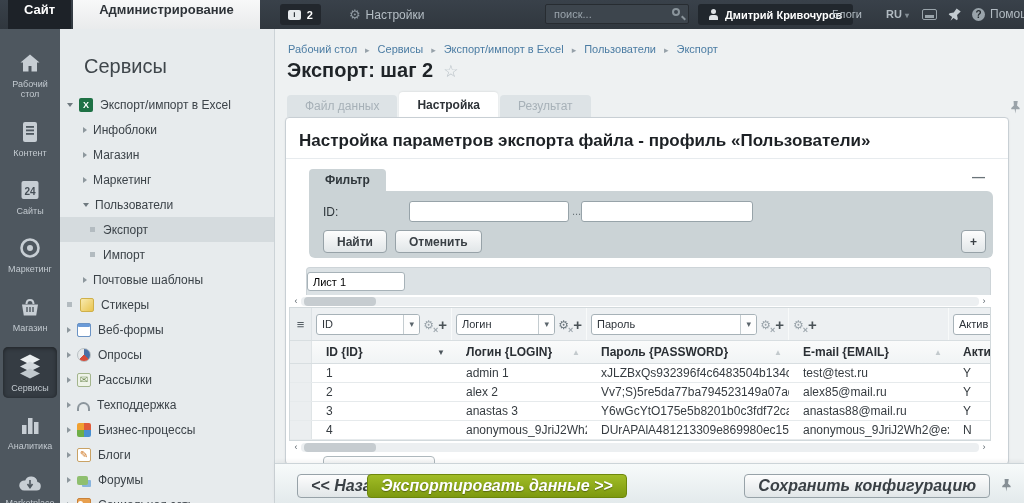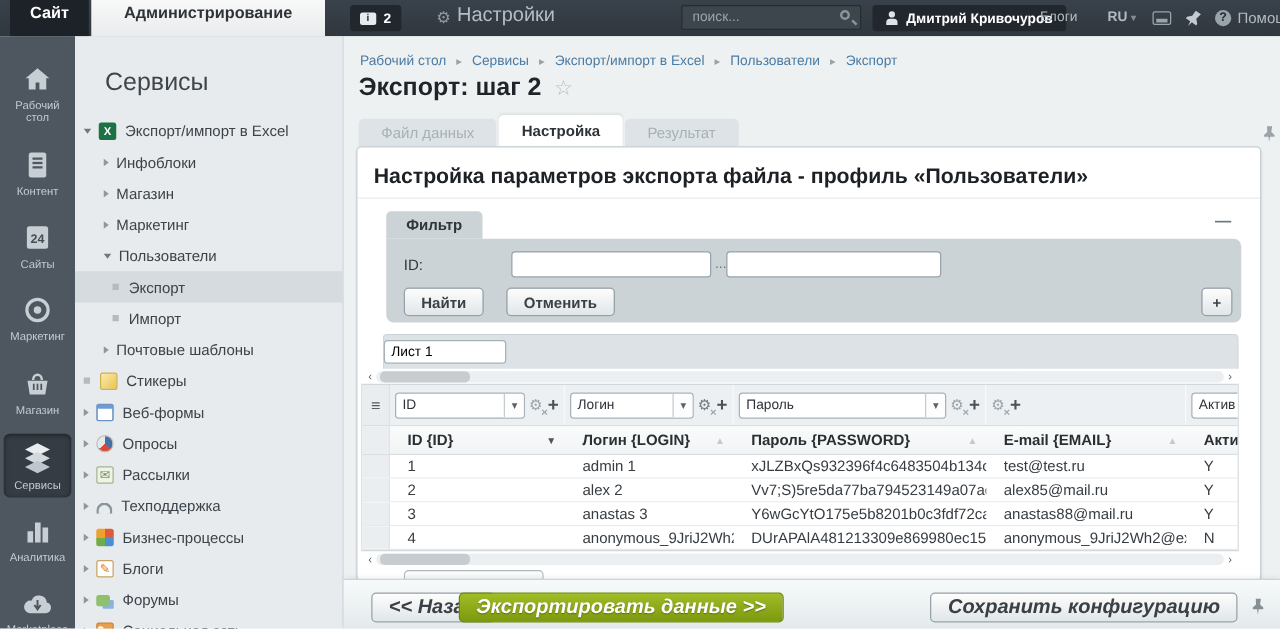--- a/index.html
+++ b/index.html
@@ -7,21 +7,21 @@
 #page { position: relative; width: 1024px; height: 503px; overflow: hidden; background: #eef1f2; }
 
 
 #topbar { position: absolute; left:0; top:0; width:1024px; height:29px; background:linear-gradient(#39414a,#30373e); display:flex; align-items:flex-end; }
 .tb-tab { height:39px; display:flex; align-items:center; padding:0 16px; font-size:13px; font-weight:bold; border-radius:3px 3px 0 0; cursor:pointer; }
 .tb-site { margin-left:8px; background:#1d2228; color:#fff; }
 .tb-admin { margin-left:2px; background:linear-gradient(#fdfdfd,#e9ebec); color:#2e3338; padding:0 26px;margin-top:48px; }
 .tb-badge { margin-left:20px; margin-bottom:4px; height:21px; background:#22272d; border-radius:3px; display:flex; align-items:center; padding:0 8px; cursor:pointer; }
 .tb-badge .scr { width:13px; height:10px; background:#e8ebed; border-radius:2px; color:#22272d; font-size:8px; font-weight:bold; text-align:center; line-height:10px; }
 .tb-badge .cnt { color:#fff; font-size:11px; font-weight:bold; margin-left:6px; }
-.tb-set { margin-left:28px; margin-bottom:7px; display:flex; align-items:center; color:#b5bec5; font-size:16px; cursor:pointer; }
+.tb-set { margin-left:28px; margin-bottom:7px; display:flex; align-items:center; color:#b5bec5; font-size:12px; cursor:pointer; }
 .gear-g::before { content:"⚙"; color:#8f99a1; font-size:13px; margin-right:5px; }
 .tb-search { position:absolute; left:545px; top:4px; width:144px; height:20px; background:#3d454d; border:1px solid #272c31; border-radius:2px; color:#9aa4ac; font-size:11px; padding:0 22px 0 8px; outline:none; }
 .tb-search::placeholder { color:#9aa4ac; }
 .mag { position:absolute; left:672px; top:8px; width:8px; height:8px; border:2px solid #8a949b; border-radius:50%; }
 .mag::after { content:""; position:absolute; left:7px; top:7px; width:5px; height:2px; background:#8a949b; transform:rotate(45deg); }
 .tb-user { position:absolute; left:698px; top:4px; height:21px; background:#21272d; border-radius:3px; display:flex; align-items:center; padding:0 11px; color:#fff; font-size:11px; font-weight:bold; cursor:pointer; }
 .person { width:9px; height:11px; margin-right:7px; position:relative; }
 .person::before { content:""; position:absolute; left:2px; top:0; width:5px; height:5px; border-radius:50%; background:#dfe3e6; }
 .person::after { content:""; position:absolute; left:0; top:6px; width:9px; height:5px; border-radius:3px 3px 0 0; background:#dfe3e6; }
 .tb-link { position:absolute; top:8px; color:#b2bbc2; font-size:11px; cursor:pointer; }
@@ -347,21 +347,21 @@
 
       <div id="filter">
         <div class="ftab">Фильтр</div>
         <div class="fmin">—</div>
         <div class="fbody">
           <span class="flbl">ID:</span>
           <input class="finput" style="left: 100px; width: 160px;">
           <span class="fdots">...</span>
           <input class="finput" style="left: 272px; width: 172px;">
           <button class="fbtn" style="left:14px;">Найти</button>
-          <button class="fbtn" style="left:96px;">Отменить</button>
+          <button class="fbtn" style="left:86px;">Отменить</button>
           <button class="fbtn" style="left:652px;width:25px;padding:0;justify-content:center;">+</button>
         </div>
       </div>
 
       <div id="grid">
         <div class="sheetbar">
           <input class="sheet-in" value="Лист 1" style="">
         </div>
         <div class="hscroll">
           <span class="sarr l"></span>

